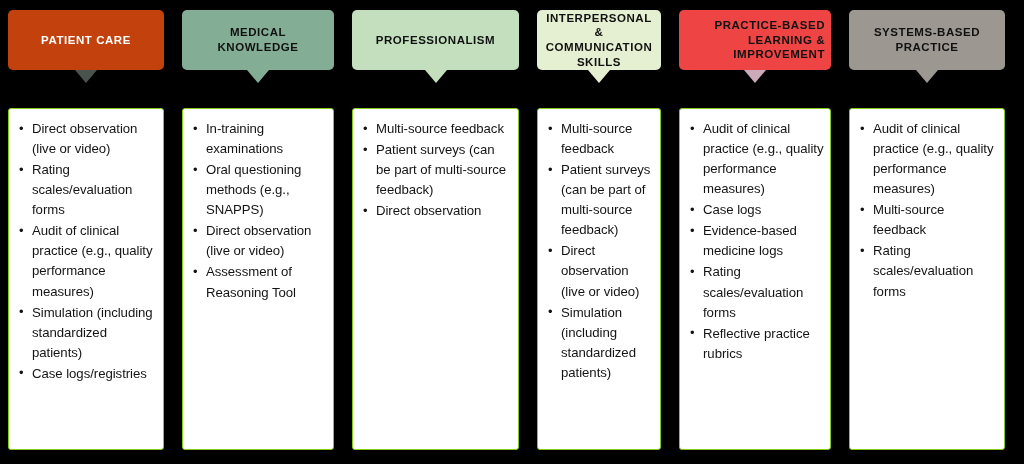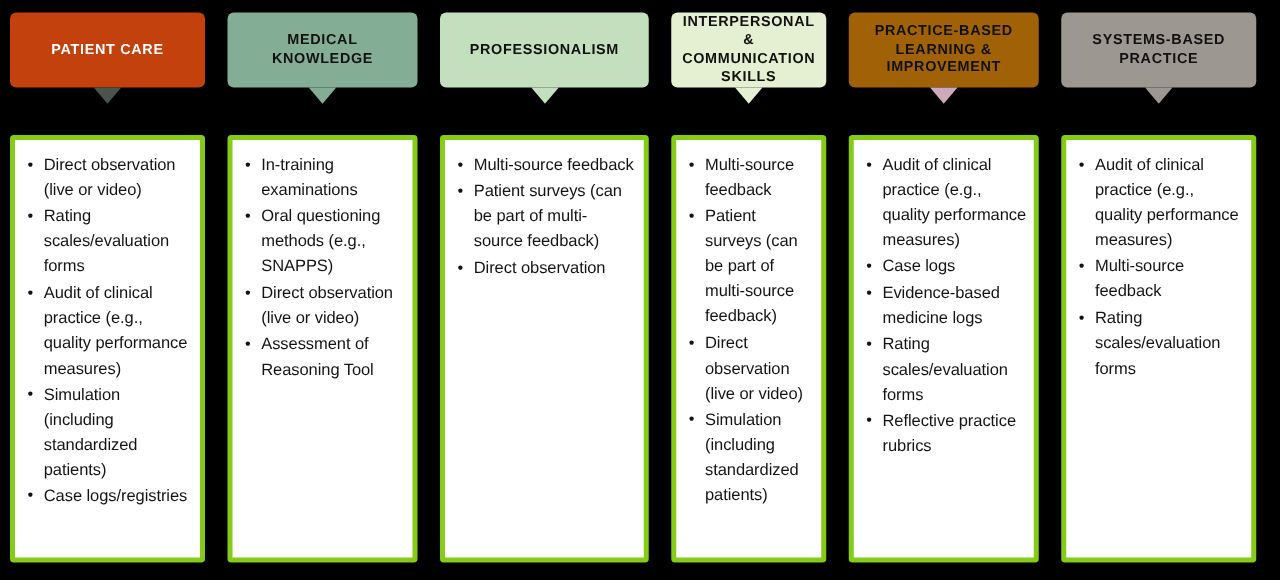--- a/index.html
+++ b/index.html
@@ -78,21 +78,21 @@
     border-top-style: solid;
   }
 
   .spacer {
     height: 26px;
     flex: 0 0 auto;
   }
 
   .content-box {
     background: #ffffff;
-    border: 4px solid #84cc16;
+    border: 1px solid #84cc16;
     border-radius: 3px;
     box-sizing: border-box;
     flex: 1 1 auto;
     margin-bottom: 14px;
     padding: 10px 6px 8px 2px;
     overflow: hidden;
   }
   ul.bullets {
     list-style: none;
     margin: 0;
@@ -189,21 +189,21 @@
           <li>Multi-source feedback</li>
           <li>Patient surveys (can be part of multi-source feedback)</li>
           <li>Direct observation (live or video)</li>
           <li>Simulation (including standardized patients)</li>
         </ul>
       </div>
     </div>
 
     <div class="column col-4">
       <div class="header-wrap">
-        <div class="header-box" style="background: #a16207; color: rgb(17, 17, 17);">
+        <div class="header-box" style="background: #ef4444; color: rgb(17, 17, 17); text-align: right;">
           <span class="header-label">PRACTICE-BASED LEARNING &amp; IMPROVEMENT</span>
         </div>
         <div class="arrow" style="border-top-color: rgb(204, 170, 185);"></div>
       </div>
       <div class="spacer"></div>
       <div class="content-box">
         <ul class="bullets">
           <li>Audit of clinical practice (e.g., quality performance measures)</li>
           <li>Case logs</li>
           <li>Evidence-based medicine logs</li>

